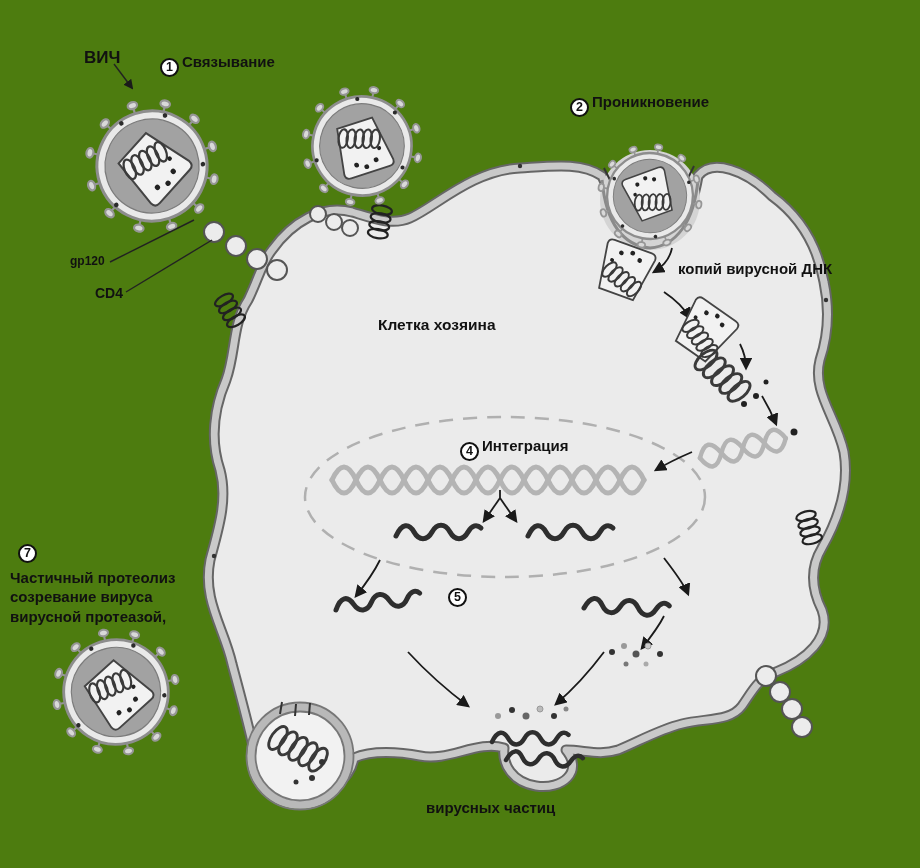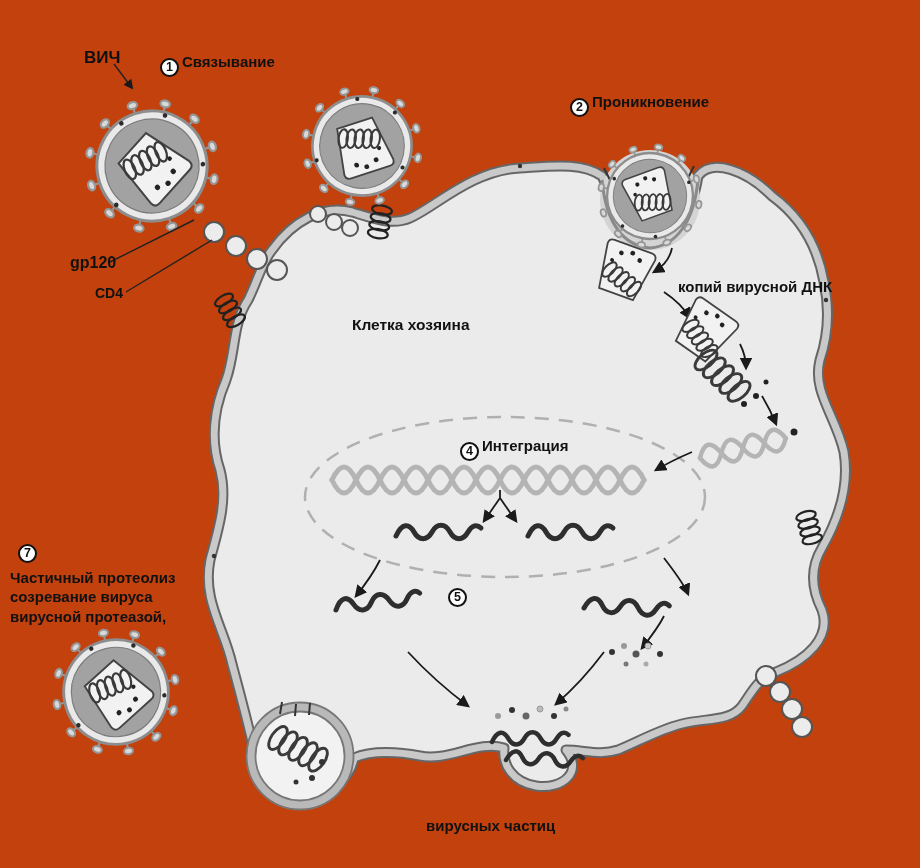--- a/index.html
+++ b/index.html
@@ -1,26 +1,26 @@
 <!DOCTYPE html>
 <html><head>
 <meta charset="utf-8">
 <style>
   html,body{margin:0;padding:0;background:#fff;}
-  #canvas{position:relative;width:920px;height:868px;background:#c2410c;overflow:hidden;
+  #canvas{position:relative;width:920px;height:868px;background:#4d7c0f;overflow:hidden;
           font-family:"Liberation Sans",sans-serif;color:#111;}
   #art{position:absolute;left:0;top:0;}
   .lbl{position:absolute;font-weight:bold;color:#111;}
   .step{position:absolute;font-weight:bold;font-size:15px;line-height:1.3;color:#111;}
   .badge{display:inline-flex;width:19px;height:19px;border:2px solid #111;border-radius:50%;
          align-items:center;justify-content:center;font-size:12.5px;font-weight:bold;
          background:#fff;margin-right:3px;vertical-align:-4px;flex:none;box-sizing:border-box;}
   .row{display:flex;align-items:flex-start;}
   .col span{display:block;}
-  .l2{margin-top:19px;}
+  .l2{margin-top:1px;}
 </style>
 </head>
 <body>
 
 <div id="canvas">
 
 <svg id="art" width="920" height="868" viewBox="0 0 920 868">
   <defs>
     <marker id="ah" viewBox="0 0 10 10" refX="8" refY="5" markerWidth="7" markerHeight="7" orient="auto-start-reverse">
       <path d="M0,0 L10,5 L0,10 z" fill="#1a1a1a"></path>
@@ -235,23 +235,23 @@
   </g>
 
   <g stroke="#222" stroke-width="1.4" fill="none">
     <path d="M114,64 L132,88" marker-end="url(#ah)"></path>
     <line x1="110" y1="262" x2="194" y2="220"></line>
     <line x1="126" y1="292" x2="212" y2="240"></line>
   </g>
 </svg>
 
 <div class="lbl" style="left:84px;top:48px;font-size:17px">ВИЧ</div>
-<div class="lbl" style="left:70px;top:254px;font-size:16px">gp120</div>
+<div class="lbl" style="left:70px;top:254px;font-size:12px">gp120</div>
 <div class="lbl" style="left:95px;top:285px;font-size:14px">CD4</div>
-<div class="lbl" style="left:352px;top:316px;font-size:15.5px">Клетка хозяина</div>
+<div class="lbl" style="left:378px;top:316px;font-size:15.5px">Клетка хозяина</div>
 
 <div class="step" style="left:160px;top:52px">
   <span class="badge">1</span><span>Связывание</span>
 </div>
 
 <div class="step" style="left:570px;top:92px">
   <span class="badge">2</span><span>Проникновение</span>
 </div>
 
 <div class="step" style="left:678px;top:258px">

